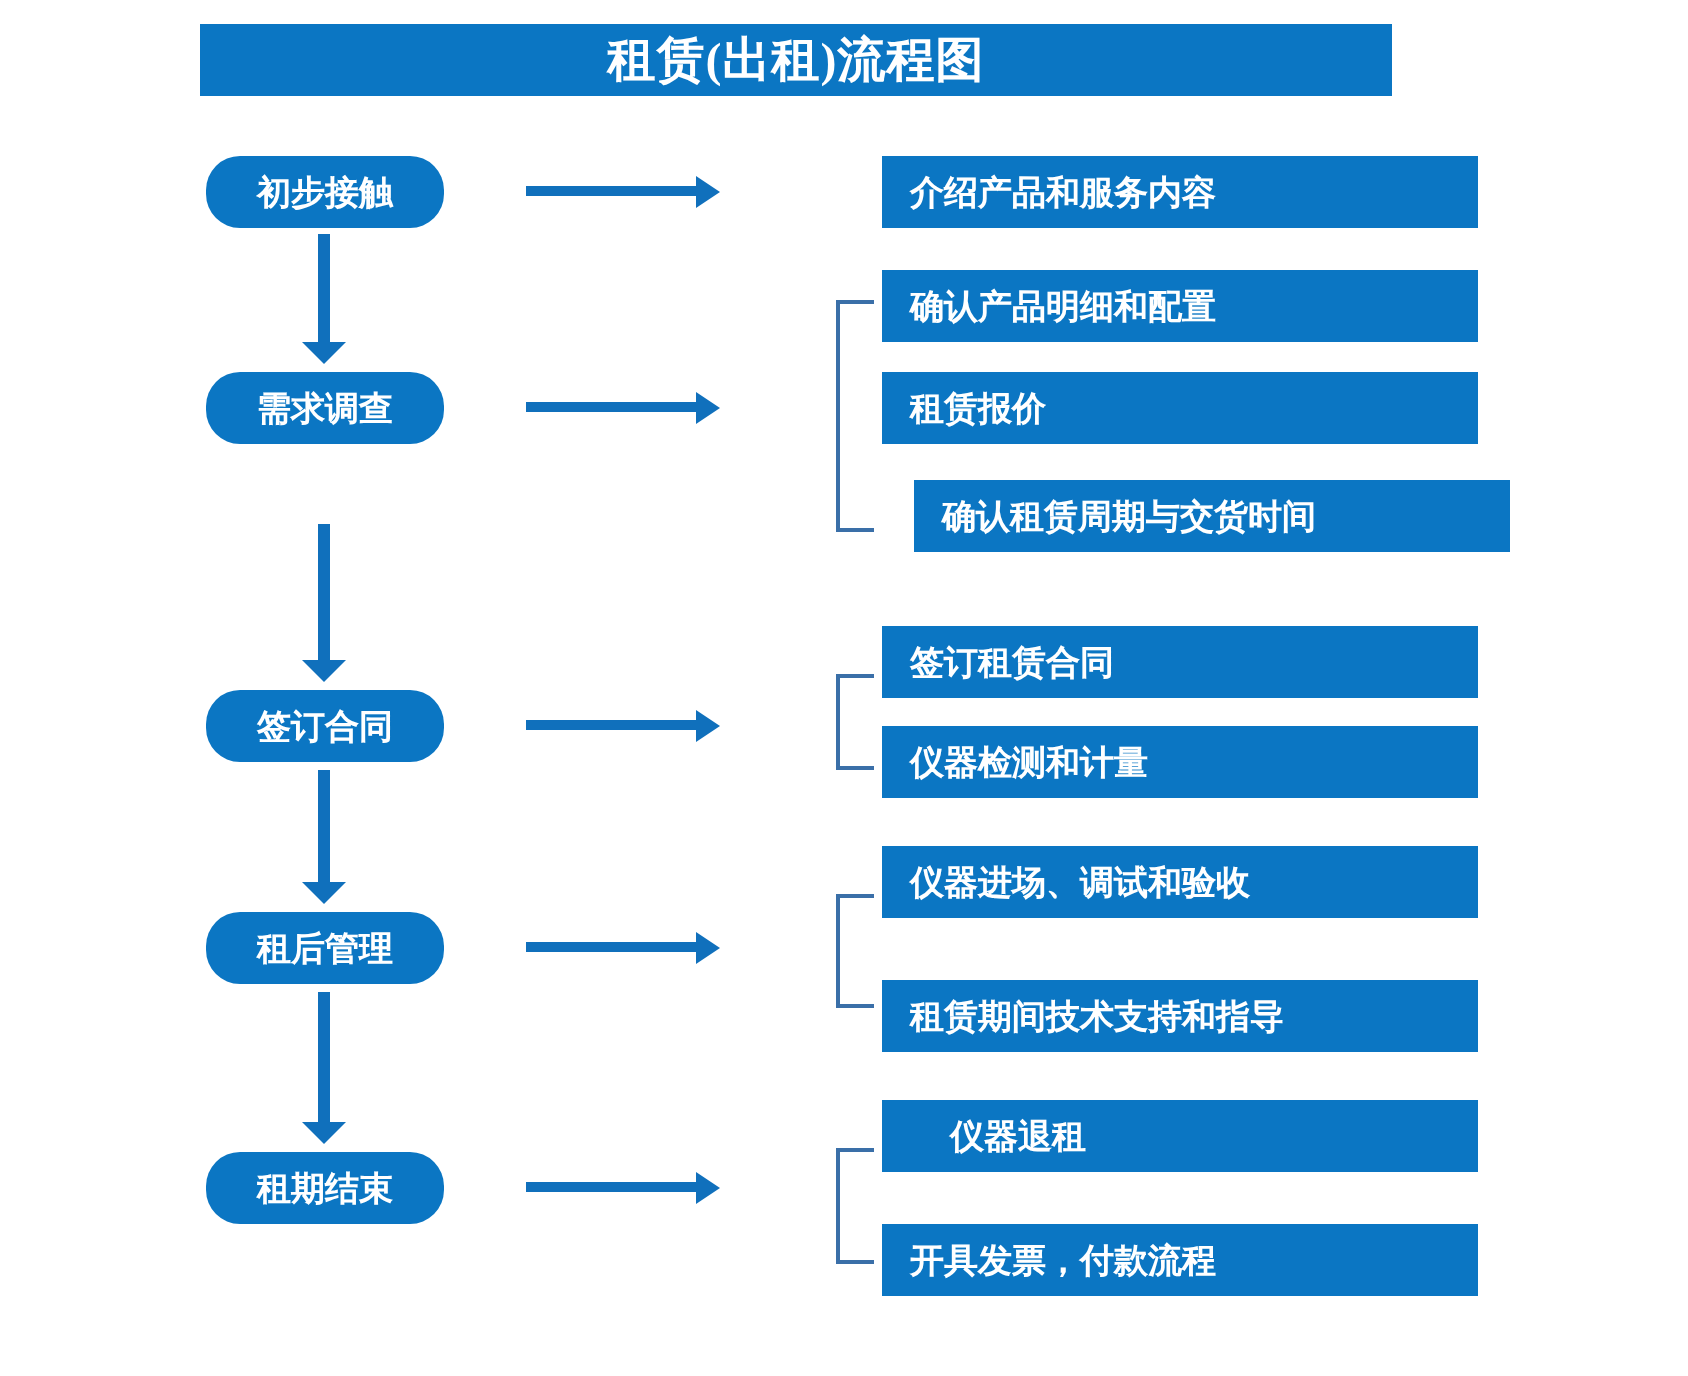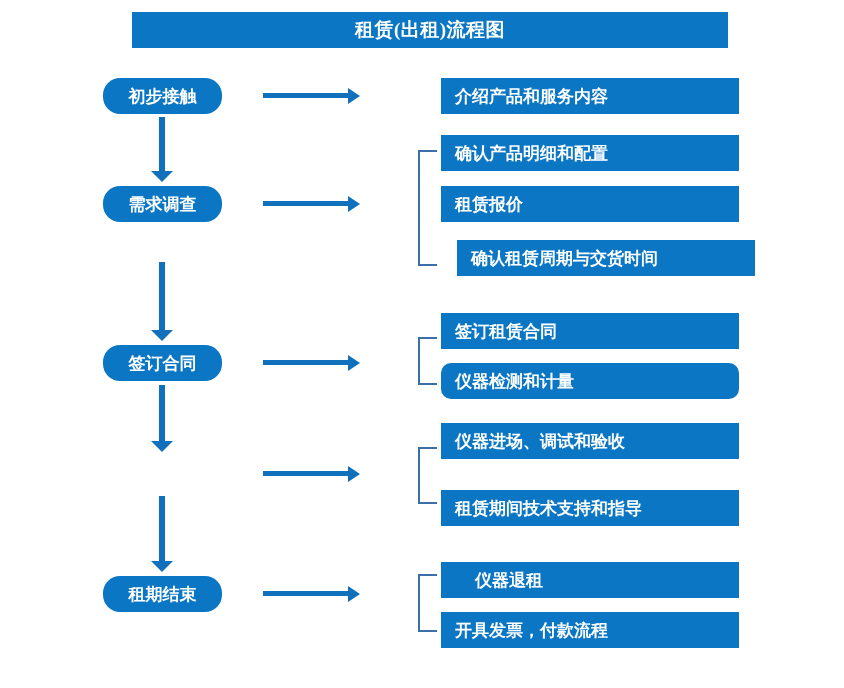--- a/index.html
+++ b/index.html
@@ -22,24 +22,23 @@
     position: absolute;
     left: 100px;
     top: 12px;
     width: 596px;
     height: 36px;
     background: #0B76C3;
     color: #ffffff;
     display: flex;
     align-items: center;
     justify-content: center;
-    font-size: 19px;
+    font-size: 24px;
     font-weight: bold;
     letter-spacing: 0.5px;
-    margin-left: 32px;
   }
   .node {
     position: absolute;
     background: #0B76C3;
     color: #ffffff;
     display: flex;
     align-items: center;
     font-weight: bold;
     box-sizing: border-box;
   }
@@ -114,20 +113,21 @@
 </head>
 <body>
 
 <div id="canvas">
 
   <div class="title-bar">租赁(出租)流程图</div>
 
   <div class="node left" style="top:78px;">初步接触</div>
   <div class="node left" style="top:186px;">需求调查</div>
   <div class="node left" style="top:345px;">签订合同</div>
+  <div class="node left" style="top:456px;">租后管理</div>
   <div class="node left" style="top:576px;">租期结束</div>
 
   <div class="v-arrow" style="left:151px; top:117px; height:65px;">
     <div class="shaft" style="height:54px;"></div>
     <div class="head" style="top:54px;"></div>
   </div>
   <div class="v-arrow" style="left:151px; top:262px; height:79px;">
     <div class="shaft" style="height:68px;"></div>
     <div class="head" style="top:68px;"></div>
   </div>
@@ -166,21 +166,21 @@
   <div class="bracket" style="left:418px; top:447px; height:57px;"></div>
   <div class="bracket" style="left:418px; top:574px; height:58px;"></div>
 
   <div class="node right" style="top:78px;">介绍产品和服务内容</div>
 
   <div class="node right" style="top:135px;">确认产品明细和配置</div>
   <div class="node right" style="top:186px;">租赁报价</div>
   <div class="node right" style="top:240px;margin-left:16px;">确认租赁周期与交货时间</div>
 
   <div class="node right" style="top:313px;">签订租赁合同</div>
-  <div class="node right" style="top:363px;border-radius:10px;">仪器检测和计量</div>
+  <div class="node right" style="top:363px;">仪器检测和计量</div>
 
   <div class="node right" style="top:423px;">仪器进场、调试和验收</div>
   <div class="node right" style="top:490px;">租赁期间技术支持和指导</div>
 
-  <div class="node right" style="top:562px;padding-left:34px;">仪器退租</div>
+  <div class="node right" style="top:550px;padding-left:34px;">仪器退租</div>
   <div class="node right" style="top:612px;">开具发票，付款流程</div>
 
 </div>
 
 </body></html>

